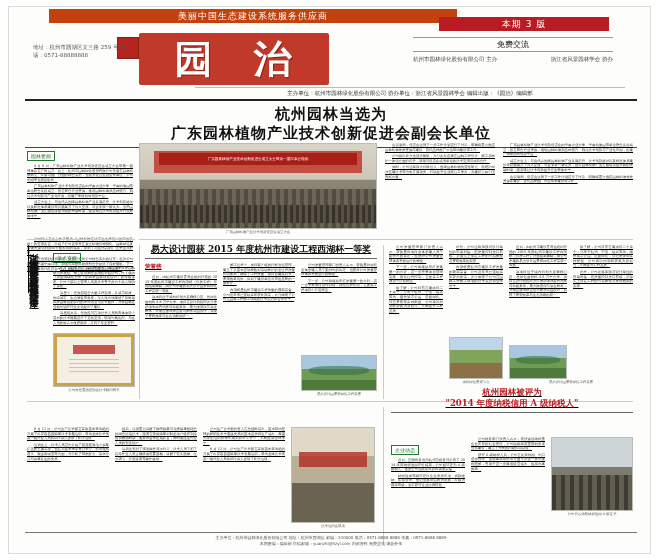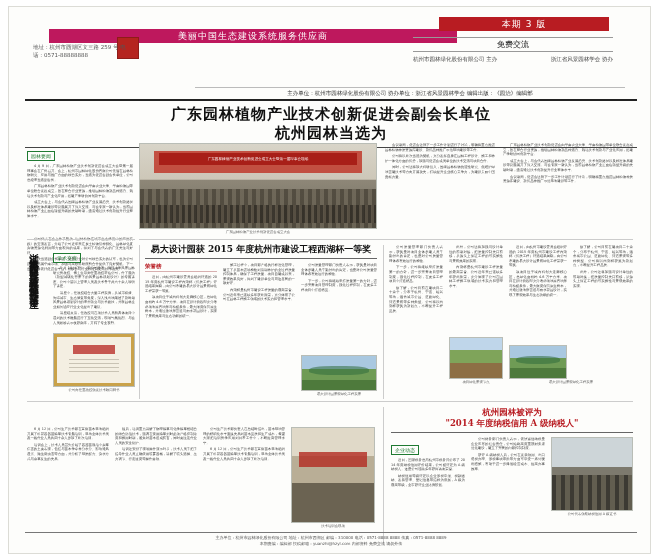--- a/index.html
+++ b/index.html
@@ -28,23 +28,23 @@
   }
   
   .masthead {
     position: absolute;
     left: 0; top: 0;
     width: 100%;
     height: 86px;
   }
   .top-banner {
     position: absolute;
-    left: 40px; top: 22px;
+    left: 40px; top: 2px;
     width: 408px; height: 14px;
-    background: #be185d;
+    background: #c2410c;
     color: #fff;
     font-size: 9px;
     line-height: 14px;
     text-align: center;
     letter-spacing: 1px;
   }
   .issue-box {
     position: absolute;
     left: 430px; top: 10px;
     width: 170px; height: 14px;
@@ -149,20 +149,21 @@
     letter-spacing: 1px;
   }
   .headline-rule-bottom {
     border-bottom: 1px solid #444;
     margin-top: 4px;
   }
   
   .block {
     position: absolute;
     box-sizing: border-box;
+    text-decoration: underline;
   }
   .txt {
     font-size: 3.4px;
     line-height: 4.6px;
     color: #3a3a3a;
     text-align: justify;
     overflow: hidden;
     word-break: break-all;
   }
   .txt p { margin: 0 0 2px 0; text-indent: 7px; }
@@ -319,40 +320,43 @@
 </head>
 <body>
 
 <div id="page">
   <div class="paper">
 
     <div class="masthead">
       <div class="top-banner">美丽中国生态建设系统服务供应商</div>
       <div class="issue-box">本期 3 版</div>
 
+      <div class="nameplate">
+        <div class="np-text">园 治</div>
+      </div>
       <div class="np-seal"></div>
 
       <div class="masthead-left-note">地址：杭州市西湖区文三路 259 号
 电话：0571-88888888</div>
 
       <div class="masthead-right">
         <div class="mr-box">免费交流</div>
         <div class="mr-sub">
           <div>杭州市园林绿化股份有限公司 主办</div>
           <div style="text-align:right">浙江省风景园林学会 协办</div>
         </div>
       </div>
 
       <div class="org-line">主办单位：杭州市园林绿化股份有限公司   协办单位：浙江省风景园林学会   编辑出版：《园治》编辑部</div>
     </div>
 
     <div class="headline-zone">
       <div class="h-rule"></div>
+      <div class="headline-main">杭州园林当选为</div>
       <div class="headline-main">广东园林植物产业技术创新促进会副会长单位</div>
-      <div class="headline-main">杭州园林当选为</div>
       <div class="headline-rule-bottom"></div>
     </div>
 
     <div class="block" style="left:18px; top:136px; width:106px; height:92px;">
       <div class="tag">园林要闻</div>
       <div class="txt" style="height:76px;">
         <p>4 月 9 日，广东园林植物产业技术创新促进会成立大会暨第一届理事会在广州召开。会上，杭州市园林绿化股份有限公司凭借在园林植物研究、应用与推广方面的综合实力，当选为促进会副会长单位，公司总经理当选副会长。</p>
         <p>广东园林植物产业技术创新促进会由华南农业大学、华南植物园等单位联合发起成立，旨在整合行业资源，推动园林植物新品种选育、栽培技术创新与产业化应用，搭建产学研协同创新平台。</p>
         <p>成立大会上，与会代表围绕园林植物产业发展趋势、技术创新路径以及标准体系建设等议题展开了深入交流。与会专家一致认为，当前园林植物产业正面临转型升级的关键时期，亟需通过技术创新提升行业整体水平。</p>
       </div>
@@ -497,21 +501,21 @@
         <p>6 月 12 日，公司生产技术部在富阳苗木基地组织开展了桂花容器苗除草技术专题培训，基地全体技术员及一线作业人员共四十余人参加了此次培训。</p>
       </div>
     </div>
     <div class="photo" style="left:282px; top:420px; width:84px; height:96px;">
       <div class="ph-indoor"></div>
     </div>
     <div class="cap" style="left:282px; top:517px; width:84px;">技术培训会现场</div>
 
     <div class="divider-v" style="left:374px; top:400px; height:138px;"></div>
 
-    <div class="block" style="left:382px; top:400px; width:242px;">
+    <div class="block" style="left:382px; top:380px; width:242px;">
       <div class="title-red">杭州园林被评为</div>
       <div class="title-red">"2014 年度纳税信用 A 级纳税人"</div>
       <div style="border-bottom:1px solid #666; margin-top:3px;"></div>
     </div>
 
     <div class="block" style="left:382px; top:430px; width:74px; height:104px;">
       <div class="tag">企业动态</div>
       <div class="txt" style="height:90px;">
         <p>近日，国家税务总局杭州市税务局公布了 2014 年度纳税信用评价结果，公司被评定为 A 级纳税人。这是公司连续多年获得该项荣誉。</p>
         <p>纳税信用等级评定以企业涉税申报、税款缴纳、发票管理、登记信息等指标为依据，A 级为最高等级，全市获评企业比例较低。</p>

